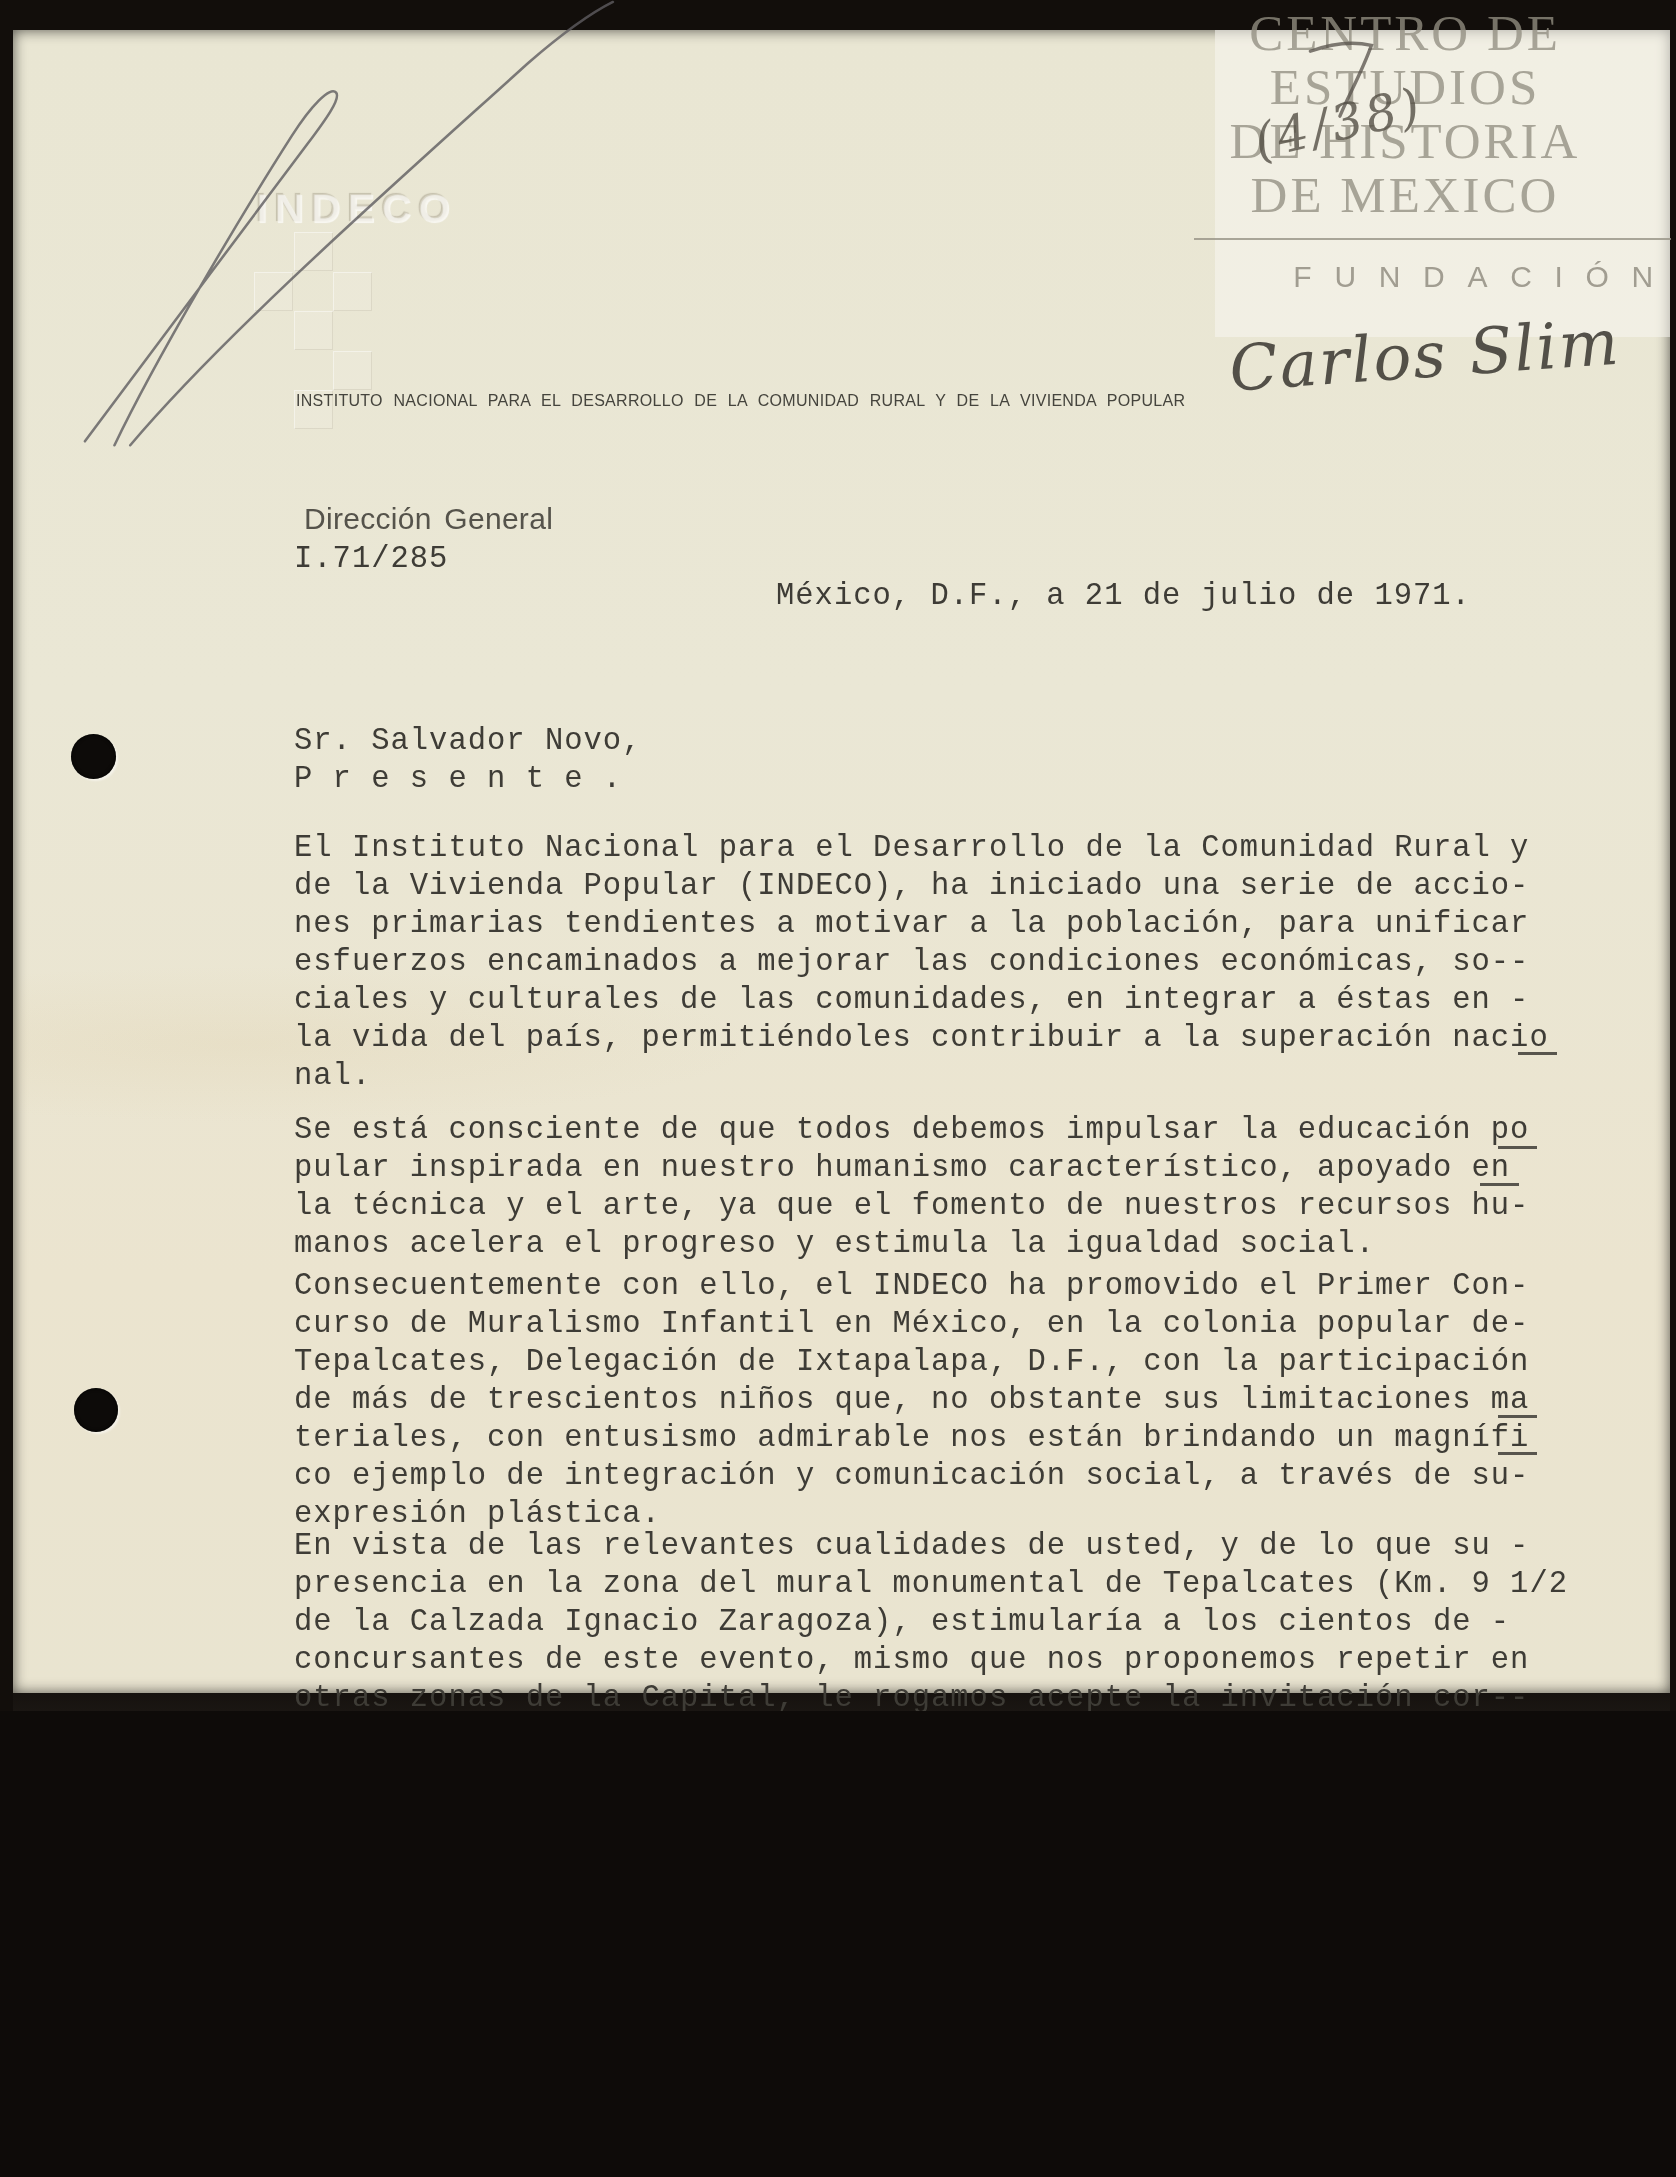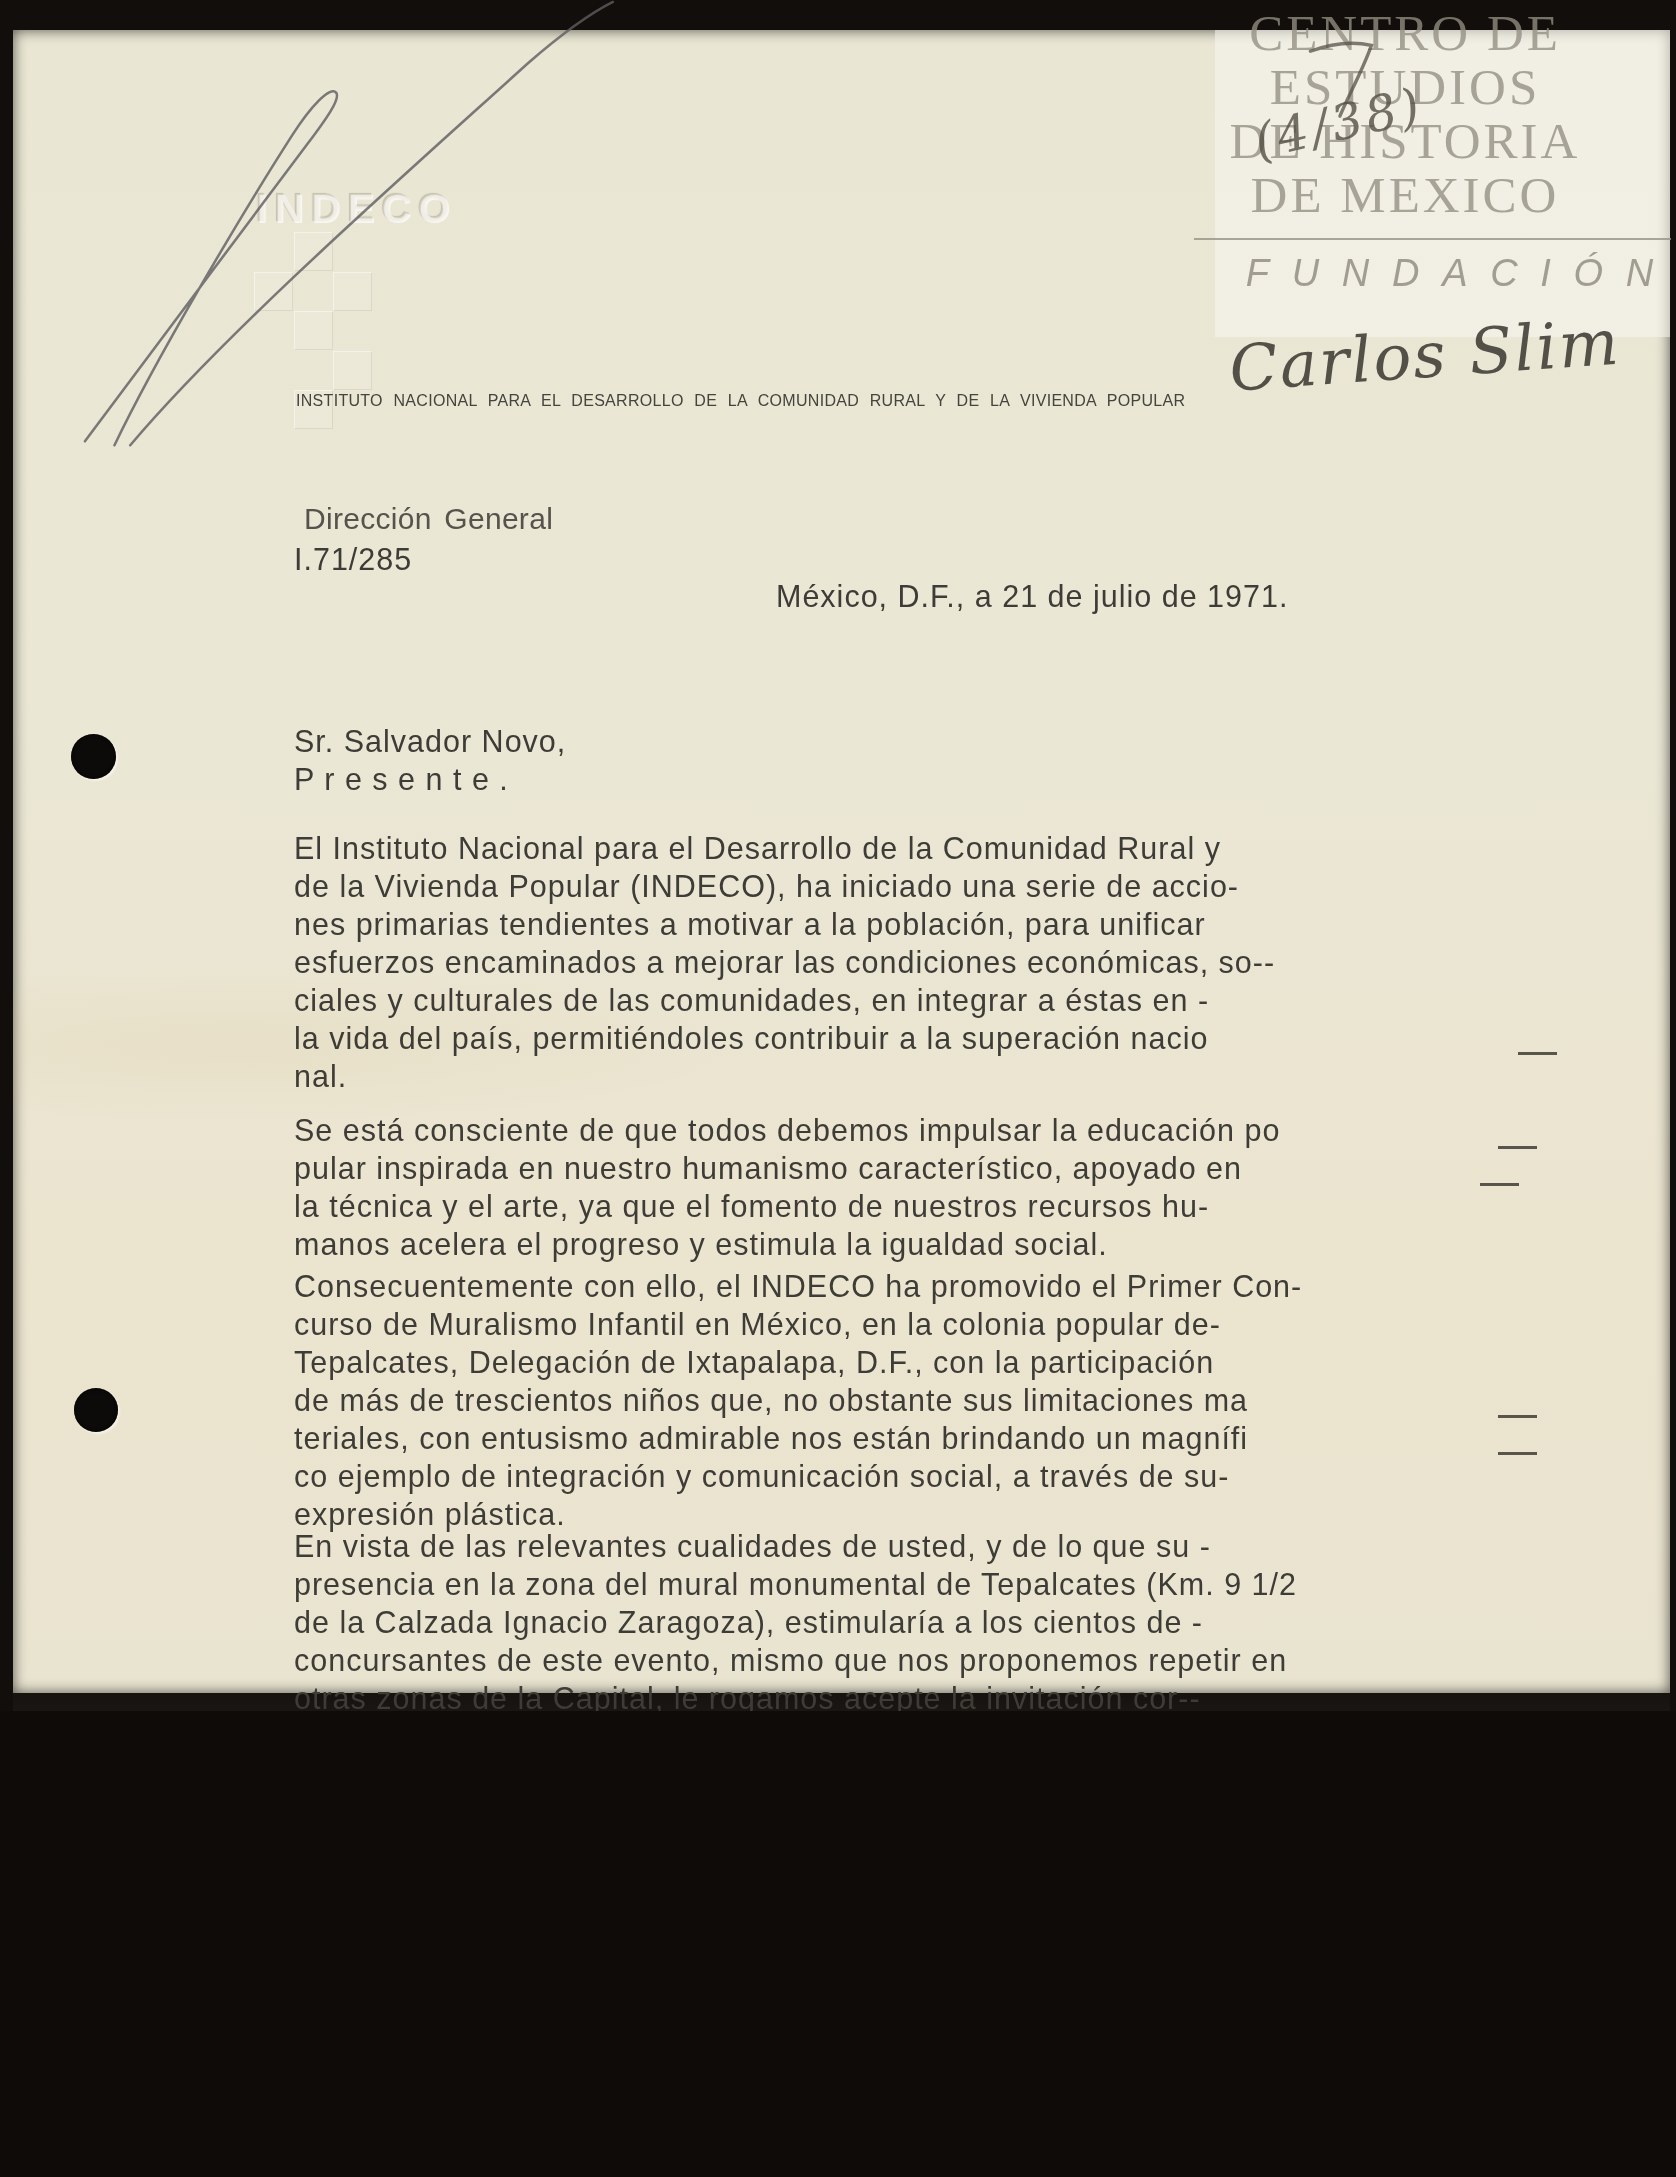--- a/index.html
+++ b/index.html
@@ -20,43 +20,43 @@
   .hole{position:absolute;border-radius:50%;background:#0d0b09;
         box-shadow:2px 2px 2px rgba(255,255,255,.5), inset 0 0 3.9px #000;}
   #hole-top{left:71px;top:734px;width:45px;height:45px;}
   #hole-bottom{left:74px;top:1388px;width:44px;height:44px;}
   
   #watermark{position:absolute;left:1133px;top:5.9px;width:544px;text-align:center;
              font-family:"Liberation Serif",serif;font-size:51px;line-height:54px;
              letter-spacing:3px;color:rgba(146,142,129,.78);}
   #wm-rule{position:absolute;left:1194px;top:238px;width:477px;height:2px;
            background:rgba(150,146,133,.8);}
-  #wm-fundacion{position:absolute;left:1170px;top:252px;width:506px;text-align:right;
-           font-size:38px;letter-spacing:22.7px;color:rgba(152,148,135,.9);
-           font-family:"Liberation Sans",sans-serif;font-weight:400;font-style:italic;}
+  #wm-fundacion{position:absolute;left:1170px;top:260px;width:506px;text-align:right;
+           font-size:30px;letter-spacing:22.7px;color:rgba(152,148,135,.9);
+           font-family:"Liberation Sans",sans-serif;font-weight:400;}
   #wm-script{position:absolute;left:1229px;top:317px;width:453px;
            font-family:"DejaVu Serif",serif;font-style:italic;font-size:63px;
            color:rgba(62,59,52,.88);transform:rotate(-4deg);letter-spacing:2px;white-space:nowrap;}
   
   #pencil-fraction{position:absolute;left:1253px;top:95px;
            font-family:"DejaVu Serif",serif;font-style:italic;font-size:49px;
            color:rgba(84,79,69,.8);transform:rotate(-13deg);letter-spacing:3.9px;}
   
   #emboss-logo{position:absolute;left:256px;top:185px;
            font-weight:bold;font-size:41px;letter-spacing:6.9px;
            color:rgba(240,238,226,.34);
            text-shadow:1px 1px 1px rgba(255,255,255,.75),-1px -1px 1px rgba(110,100,78,.30);}
   .emboss-sq{position:absolute;width:39px;height:39px;
            background:rgba(255,255,255,.10);
            box-shadow:inset 1px 1px 0 rgba(255,255,255,.45), inset -1px -1px 0 rgba(110,100,78,.12);}
   
   #institute-name{position:absolute;left:296px;top:392px;white-space:nowrap;
            font-size:16px;letter-spacing:0.3px;word-spacing:5.9px;color:#45443d;}
   #office-label{position:absolute;left:304px;top:502px;font-size:30px;color:#55534b;letter-spacing:0.3px;word-spacing:3.9px;}
-  .typed{font-family:Liberation Sans, sans-serif;
+  .typed{font-family:Liberation Mono, monospace;
          font-size:30.5px;letter-spacing:1px;line-height:38px;color:#3e3c36;
          white-space:pre;}
   #reference{position:absolute;left:294px;top:540px;}
   #date-line{position:absolute;left:776px;top:577px;}
   #recipient{position:absolute;left:294px;top:722px;}
   #para-1{position:absolute;left:294px;top:829px;}
   #para-2{position:absolute;left:294px;top:1111px;}
   #para-3{position:absolute;left:294px;top:1267px;}
   #para-4{position:absolute;left:294px;top:1527px;}
   #closing{position:absolute;left:294px;top:1828px;}

